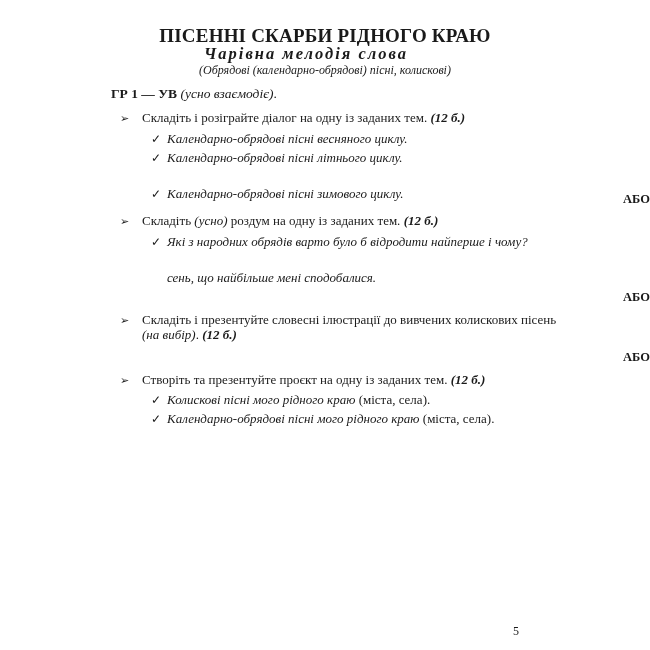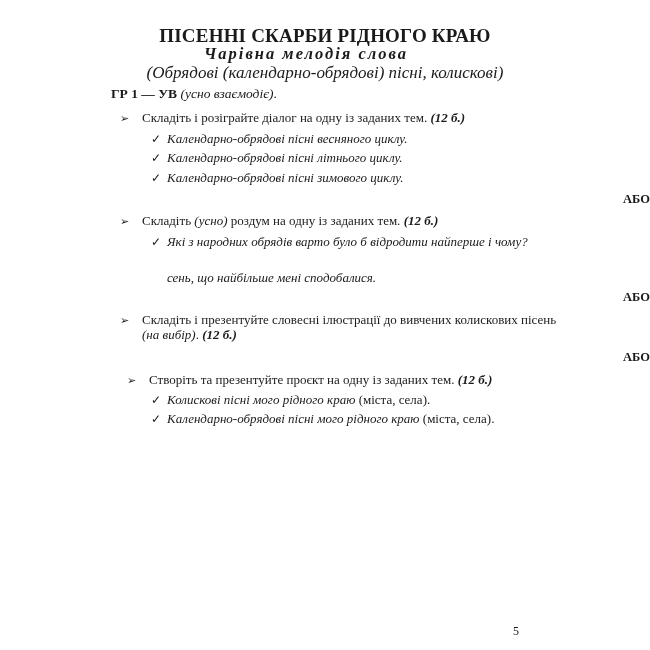--- a/index.html
+++ b/index.html
@@ -12,21 +12,21 @@
     .title {
       position: absolute; left: 0; width: 650px; text-align: center;
       top: 25px; font-size: 19px; font-weight: bold; letter-spacing: 0.2px;
     }
     .subtitle {
       position: absolute; left: 0; width: 612px; text-align: center;
       top: 44px; font-size: 16.5px; font-weight: bold; font-style: italic; letter-spacing: 2px;
     }
     .subtitle2 {
       position: absolute; left: 0; width: 650px; text-align: center;
-      top: 63px; font-size: 17px; font-style: italic;
+      top: 63px; font-size: 12px; font-style: italic;
     }
     .line { position: absolute; font-size: 13px; white-space: nowrap; }
     .gr { left: 111px; top: 86px; font-size: 13.5px; }
     .gr b { font-weight: bold; }
     .it { font-style: italic; }
     .bi { font-style: italic; font-weight: bold; }
     .task { left: 120px; }
     .task .arrow { display: inline-block; width: 22px; font-size: 11px; }
     .sub { left: 151px; font-style: italic; }
     .sub .check { display: inline-block; width: 16px; font-style: normal; font-size: 12px; }
@@ -50,21 +50,21 @@
   <div class="line task" style="top:110px;">
     <span class="arrow">➢</span><span>Складіть і розіграйте діалог на одну із заданих тем.</span>
     <span class="bi">(12 б.)</span>
   </div>
   <div class="line sub" style="top:131px;">
     <span class="check">✓</span><span>Календарно-обрядові пісні весняного циклу.</span>
   </div>
   <div class="line sub" style="top:150px;">
     <span class="check">✓</span><span>Календарно-обрядові пісні літнього циклу.</span>
   </div>
-  <div class="line sub" style="top:170px;">
+  <div class="line sub" style="top:186px;">
     <span class="check">✓</span><span>Календарно-обрядові пісні зимового циклу.</span>
   </div>
 
   <div class="abo" style="top:192px;">АБО</div>
 
   <div class="line task" style="top:213px;">
     <span class="arrow">➢</span><span>Складіть </span><span class="it">(усно)</span><span> роздум на одну із заданих тем.</span>
     <span class="bi">(12 б.)</span>
   </div>
   <div class="line sub" style="top:234px;">
@@ -77,21 +77,21 @@
   <div class="line task" style="top:312px;">
     <span class="arrow">➢</span><span>Складіть і презентуйте словесні ілюстрації до вивчених колискових пісень</span>
   </div>
   <div class="line" style="top:327px; left:142px;">
     <span class="it">(на вибір)</span><span>.</span>
     <span class="bi">(12 б.)</span>
   </div>
 
   <div class="abo" style="top:350px;">АБО</div>
 
-  <div class="line task" style="top:372px;margin-left:7px;">
+  <div class="line task" style="top:372px;">
     <span class="arrow">➢</span><span>Створіть та презентуйте проєкт на одну із заданих тем.</span>
     <span class="bi">(12 б.)</span>
   </div>
   <div class="line sub" style="top:392px;">
     <span class="check">✓</span><span>Колискові пісні мого рідного краю</span><span style="font-style:normal;"> (міста, села).</span>
   </div>
   <div class="line sub" style="top:411px;">
     <span class="check">✓</span><span>Календарно-обрядові пісні мого рідного краю</span><span style="font-style:normal;"> (міста, села).</span>
   </div>
 

